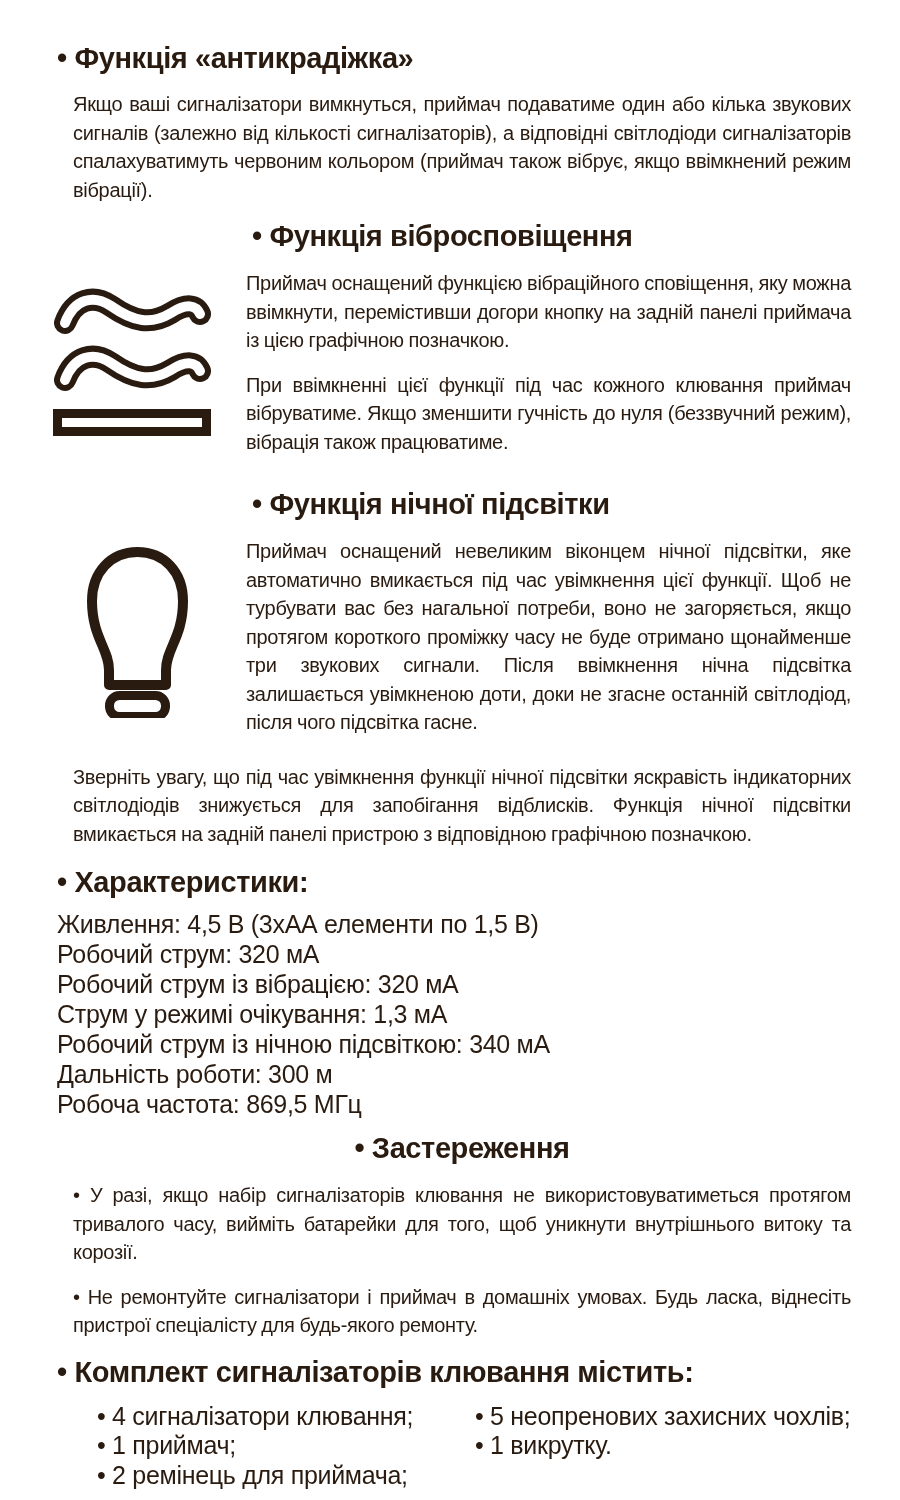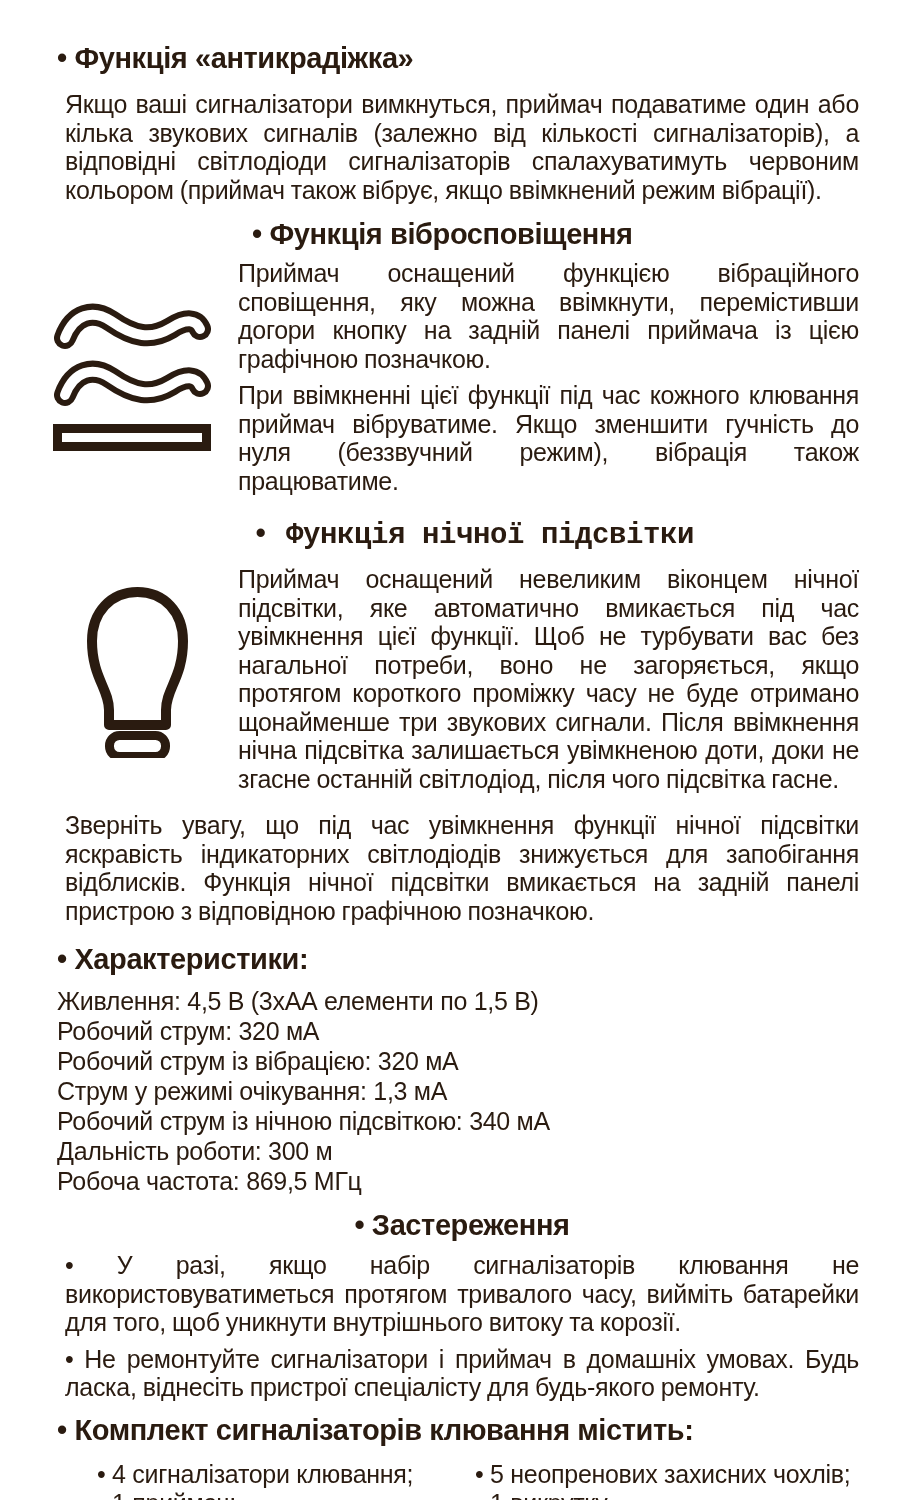--- a/index.html
+++ b/index.html
@@ -16,43 +16,43 @@
   }
   .h {
     font-size: 29px;
     font-weight: bold;
     line-height: 33px;
     letter-spacing: -0.4px;
     margin: 0;
   }
   .h.indent { padding-left: 22px; }
   .body {
-    font-size: 25px;
+    font-size: 20px;
     line-height: 28.5px;
     letter-spacing: -0.3px;
     word-spacing: -0.5px;
-    margin: 8px;
+    margin: 16px;
   }
   .just { text-align: justify; }
 
   .p1 { margin-top: 15px; }
 
   .row { display: flex; align-items: center; }
   .icon-col { flex: 0 0 173px; width: 173px; }
   .text-col { flex: 1; min-width: 0; }
 
   .sec-vib { margin-top: 14px; }
   .sec-vib .h { margin-bottom: 5px; }
   .vib-icon { margin-top: 30px; margin-left: -4px; width: 158px; }
   .vib-icon svg { display: block; }
   .vib-icon .wave + .wave { margin-top: 4px; }
   .vib-icon .bar { margin-top: 13px; }
 
   .sec-night { margin-top: 16px; }
-  .sec-night .h { margin-bottom: 13px; font-family: Liberation Mono, monospace; }
+  .sec-night .h { margin-bottom: 13px; }
   .bulb { display: block; margin: 22px 0 0 28px; }
 
   .note { margin-top: 10px; }
 
   .specs-h { margin-top: 18px; }
   .specs { margin-top: 10px; }
   .spec-line { font-size: 25px; line-height: 30px; letter-spacing: -0.3px; }
 
   .warn-h { margin-top: 13px; text-align: center; }
   .warnings { margin-top: 9px; }

